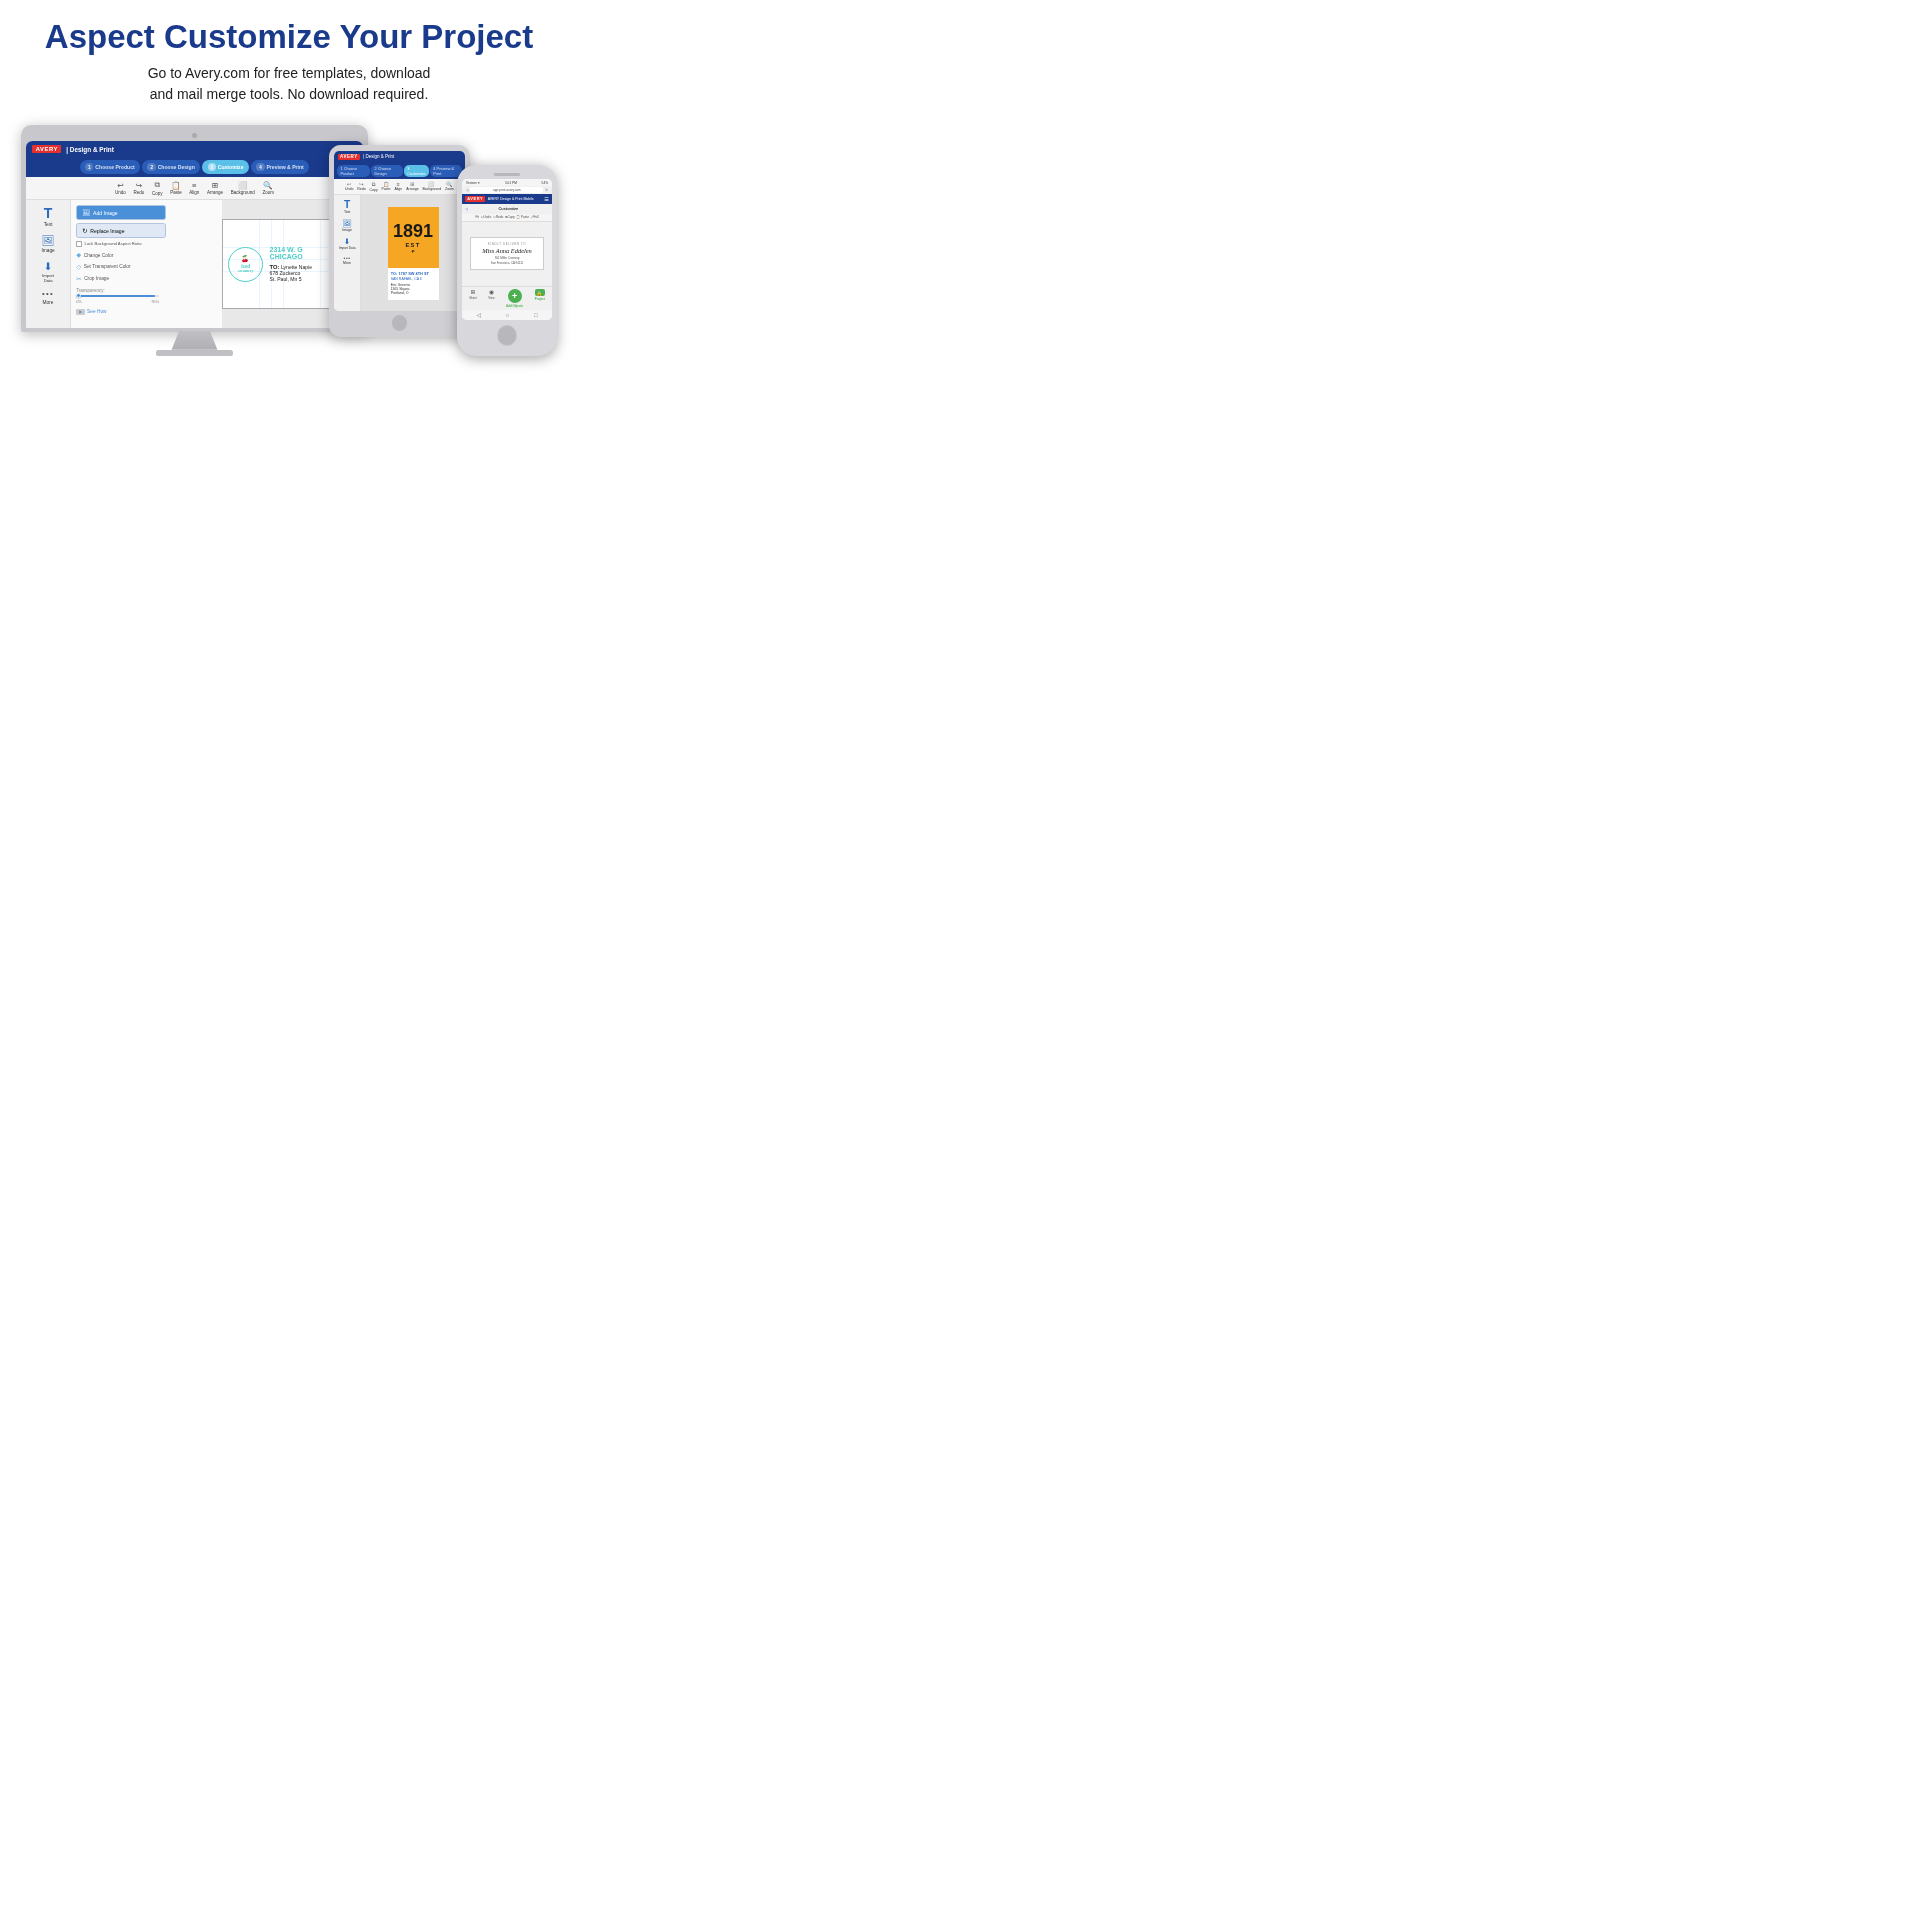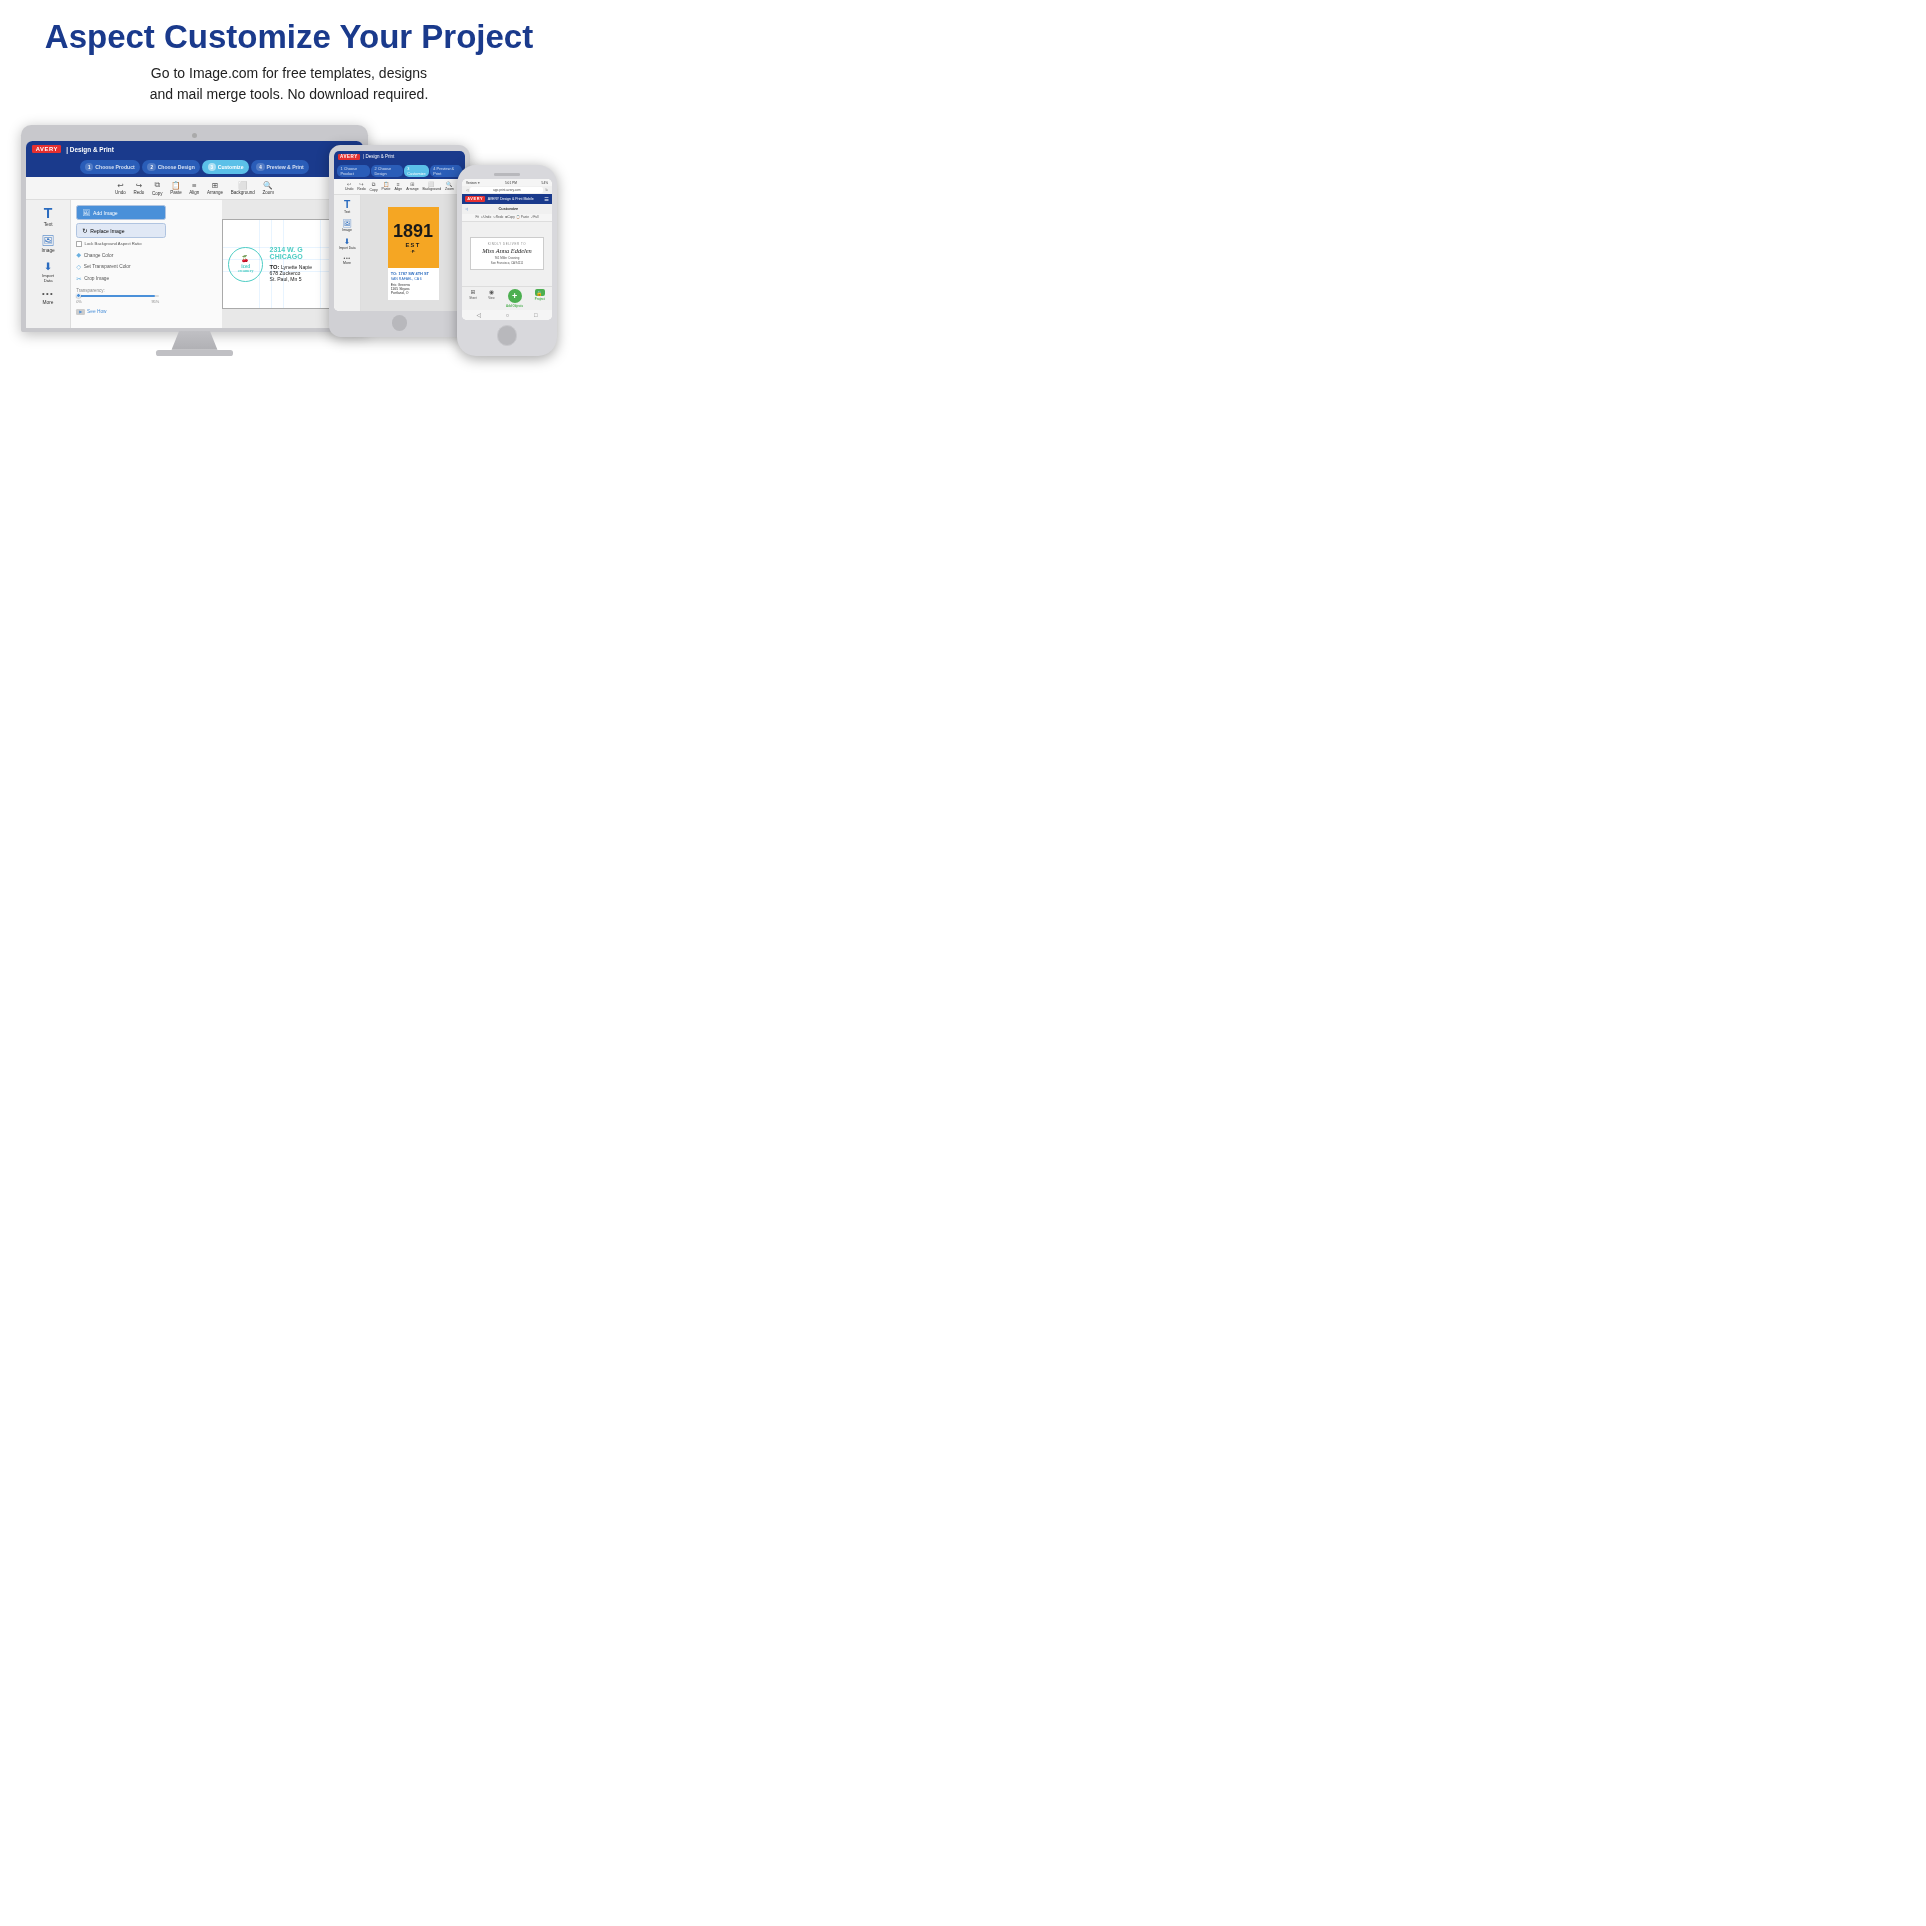--- a/index.html
+++ b/index.html
@@ -647,21 +647,21 @@
       font-size: 3.9px;
       color: #888;
       width: 83px;
     }
   </style>
 </head>
 <body>
 
 <h1 class="main-title">Aspect Customize Your Project</h1>
 <p class="sub-title">
-  <span>Go to Image.com for free templates, designs</span><br>
+  <span>Go to Avery.com for free templates, download</span><br>
   <span>and mail merge tools. No download required.</span>
 </p>
 
 <div class="devices-container">
 
   <div class="monitor-wrapper">
     <div class="monitor-screen-outer">
       <div class="monitor-dot"></div>
       <div class="monitor-inner">
         <div class="avery-app">

